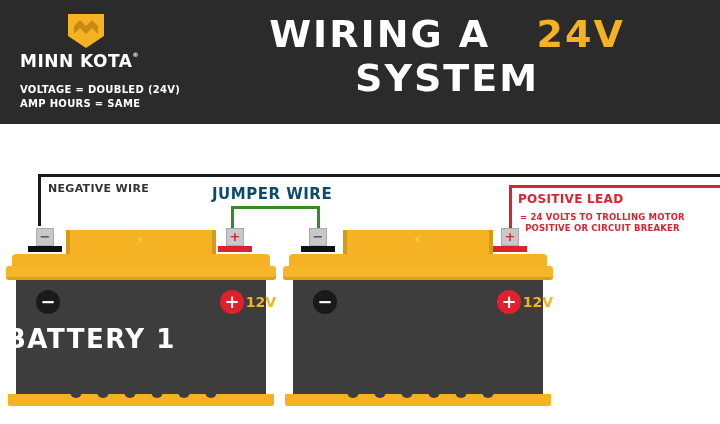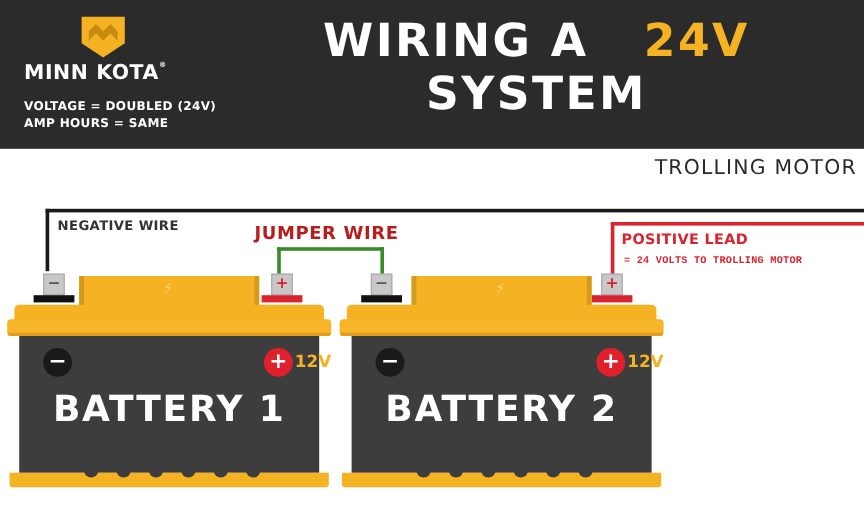--- a/index.html
+++ b/index.html
@@ -50,34 +50,34 @@
     }
     .neg-vert {
       position: absolute; left: 38px; top: 174px; width: 3px; height: 52px; background: #1a1a1a;
     }
     .neg-label {
       position: absolute; left: 48px; top: 182px; font-size: 11px; font-weight: bold;
       color: #333; letter-spacing: 0.3px;
     }
     .jumper-label {
       position: absolute; left: 212px; top: 185px; font-size: 15px; font-weight: bold;
-      color: #b91c1c; letter-spacing: 0.5px;
+      color: #0c4a6e; letter-spacing: 0.5px;
     }
     .jumper-h { position: absolute; left: 231px; top: 206px; width: 89px; height: 3px; background: #3a8a2a; }
     .jumper-l { position: absolute; left: 231px; top: 206px; width: 3px; height: 24px; background: #3a8a2a; }
     .jumper-r { position: absolute; left: 317px; top: 206px; width: 3px; height: 24px; background: #3a8a2a; }
     .pos-h { position: absolute; left: 509px; top: 185px; width: 211px; height: 3px; background: #d9232e; }
     .pos-v { position: absolute; left: 509px; top: 185px; width: 3px; height: 44px; background: #d9232e; }
     .pos-label {
       position: absolute; left: 518px; top: 192px; font-size: 12px; font-weight: bold;
       color: #d9232e; letter-spacing: 0.3px;
     }
     .pos-note {
       position: absolute; left: 520px; top: 212px; font-size: 8.5px; font-weight: bold;
-      color: #d9232e; line-height: 11px; text-align: center; letter-spacing: 0.2px; font-family: Liberation Mono, monospace;
+      color: #d9232e; line-height: 11px; text-align: center; letter-spacing: 0.2px;
     }
     .battery { position: absolute; top: 228px; width: 270px; height: 186px; }
     .b-cap {
       position: absolute; left: 60px; top: 2px; width: 150px; height: 25px;
       background: #f5b323; border-left: 4px solid #d39a1c; border-right: 4px solid #d39a1c;
     }
     .b-cap .bolt { position: absolute; left: 66px; top: 3px; color: #fcd36b; font-size: 12px; }
     .b-top {
       position: absolute; left: 6px; top: 26px; width: 258px; height: 26px;
       background: #f5b323; border-radius: 4px 4px 0 0;
@@ -111,56 +111,56 @@
       position: absolute; top: 62px; width: 24px; height: 24px; border-radius: 50%;
       color: #fff; font-weight: bold; text-align: center; line-height: 23px; font-size: 18px;
     }
     .circ.neg { background: #1a1a1a; left: 30px; }
     .circ.pos { background: #e0202c; left: 214px; }
     .volt {
       position: absolute; top: 66px; left: 0; width: 270px; text-align: right;
       color: #f5b323; font-weight: bold; font-size: 14px;
     }
     .bname {
-      position: absolute; top: 96px; left: 0; width: 270px; text-align: center;
-      color: #fff; font-weight: bold; font-size: 30px; letter-spacing: 1.5px;
+      position: absolute; top: 96px; left: 0; width: 270px; 
+      color: #fff; font-weight: bold; font-size: 26px; letter-spacing: 1.5px;
     }
   </style>
 </head>
 <body>
 
 <div class="header">
   <svg class="logo-mark" viewBox="0 0 40 38">
     <path d="M2 2 H38 V24 L20 36 L2 24 Z" fill="#f5b323"></path>
     <path d="M8 14 L14 8 L20 14 L26 8 L32 14 V22 L26 16 L20 22 L14 16 L8 22 Z" fill="#c98a12"></path>
   </svg>
   <div class="brand"><span>MINN KOTA</span><span class="tm">®</span></div>
   <div class="spec l1">VOLTAGE = DOUBLED (24V)</div>
   <div class="spec l2">AMP HOURS = SAME</div>
   <div class="title1"><span>WIRING A </span><span class="hl">24V</span><span> SYSTEM</span></div>
 </div>
 
 <div class="tm-title">
-  <div>TROLLING MOTOR</div>
 </div>
 
 <div class="top-line"></div>
 <div class="neg-vert"></div>
 <div class="neg-label">NEGATIVE WIRE</div>
 
 <div class="jumper-label">JUMPER WIRE</div>
 <div class="jumper-h"></div>
 <div class="jumper-l"></div>
 <div class="jumper-r"></div>
 
 <div class="pos-h"></div>
 <div class="pos-v"></div>
 <div class="pos-label">POSITIVE LEAD</div>
 <div class="pos-note">
   <div>= 24 VOLTS TO TROLLING MOTOR</div>
+  <div>POSITIVE OR CIRCUIT BREAKER</div>
 </div>
 
 <div class="battery" style="left:6px;">
   <div class="post neg" style="left:30px;">−</div>
   <div class="post-base neg" style="left:22px;"></div>
   <div class="post pos" style="left:220px;">+</div>
   <div class="post-base pos" style="left:212px;"></div>
   <div class="b-cap">
       <span class="bolt">⚡</span>
     </div>
@@ -187,21 +187,20 @@
   <div class="post-base pos" style="left:210px;"></div>
   <div class="b-cap">
       <span class="bolt">⚡</span>
     </div>
   <div class="b-top"></div>
   <div class="b-top-lip"></div>
   <div class="b-body"></div>
   <div class="circ neg">−</div>
   <div class="circ pos">+</div>
   <div class="volt">12V</div>
-  <div class="bname">BATTERY 2</div>
   <div class="b-base"></div>
   <div class="bump" style="left:64px;"></div>
   <div class="bump" style="left:91px;"></div>
   <div class="bump" style="left:118px;"></div>
   <div class="bump" style="left:145px;"></div>
   <div class="bump" style="left:172px;"></div>
   <div class="bump" style="left:199px;"></div>
 </div>
 
 </body></html>

